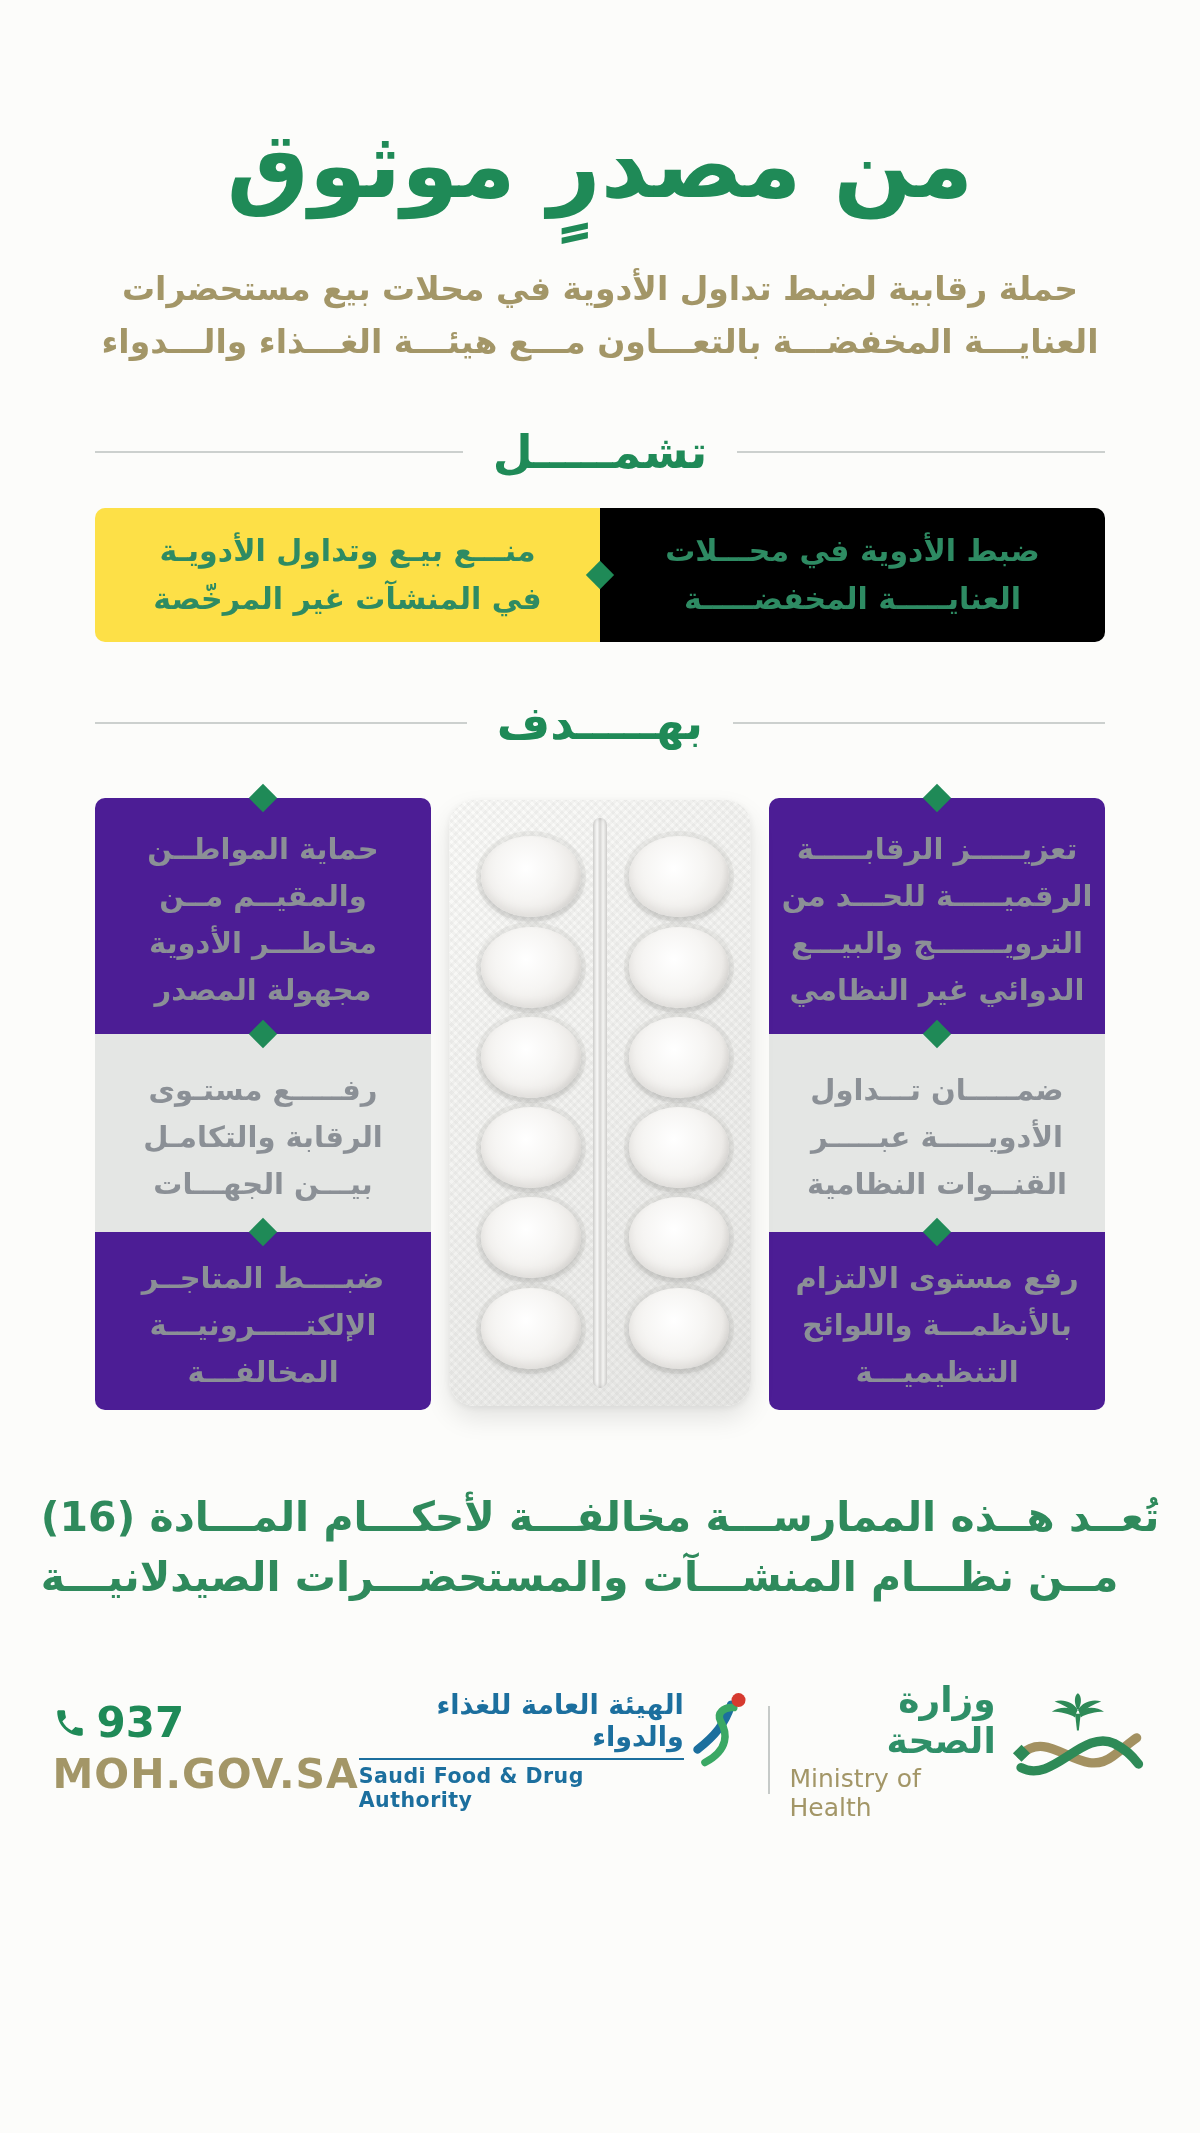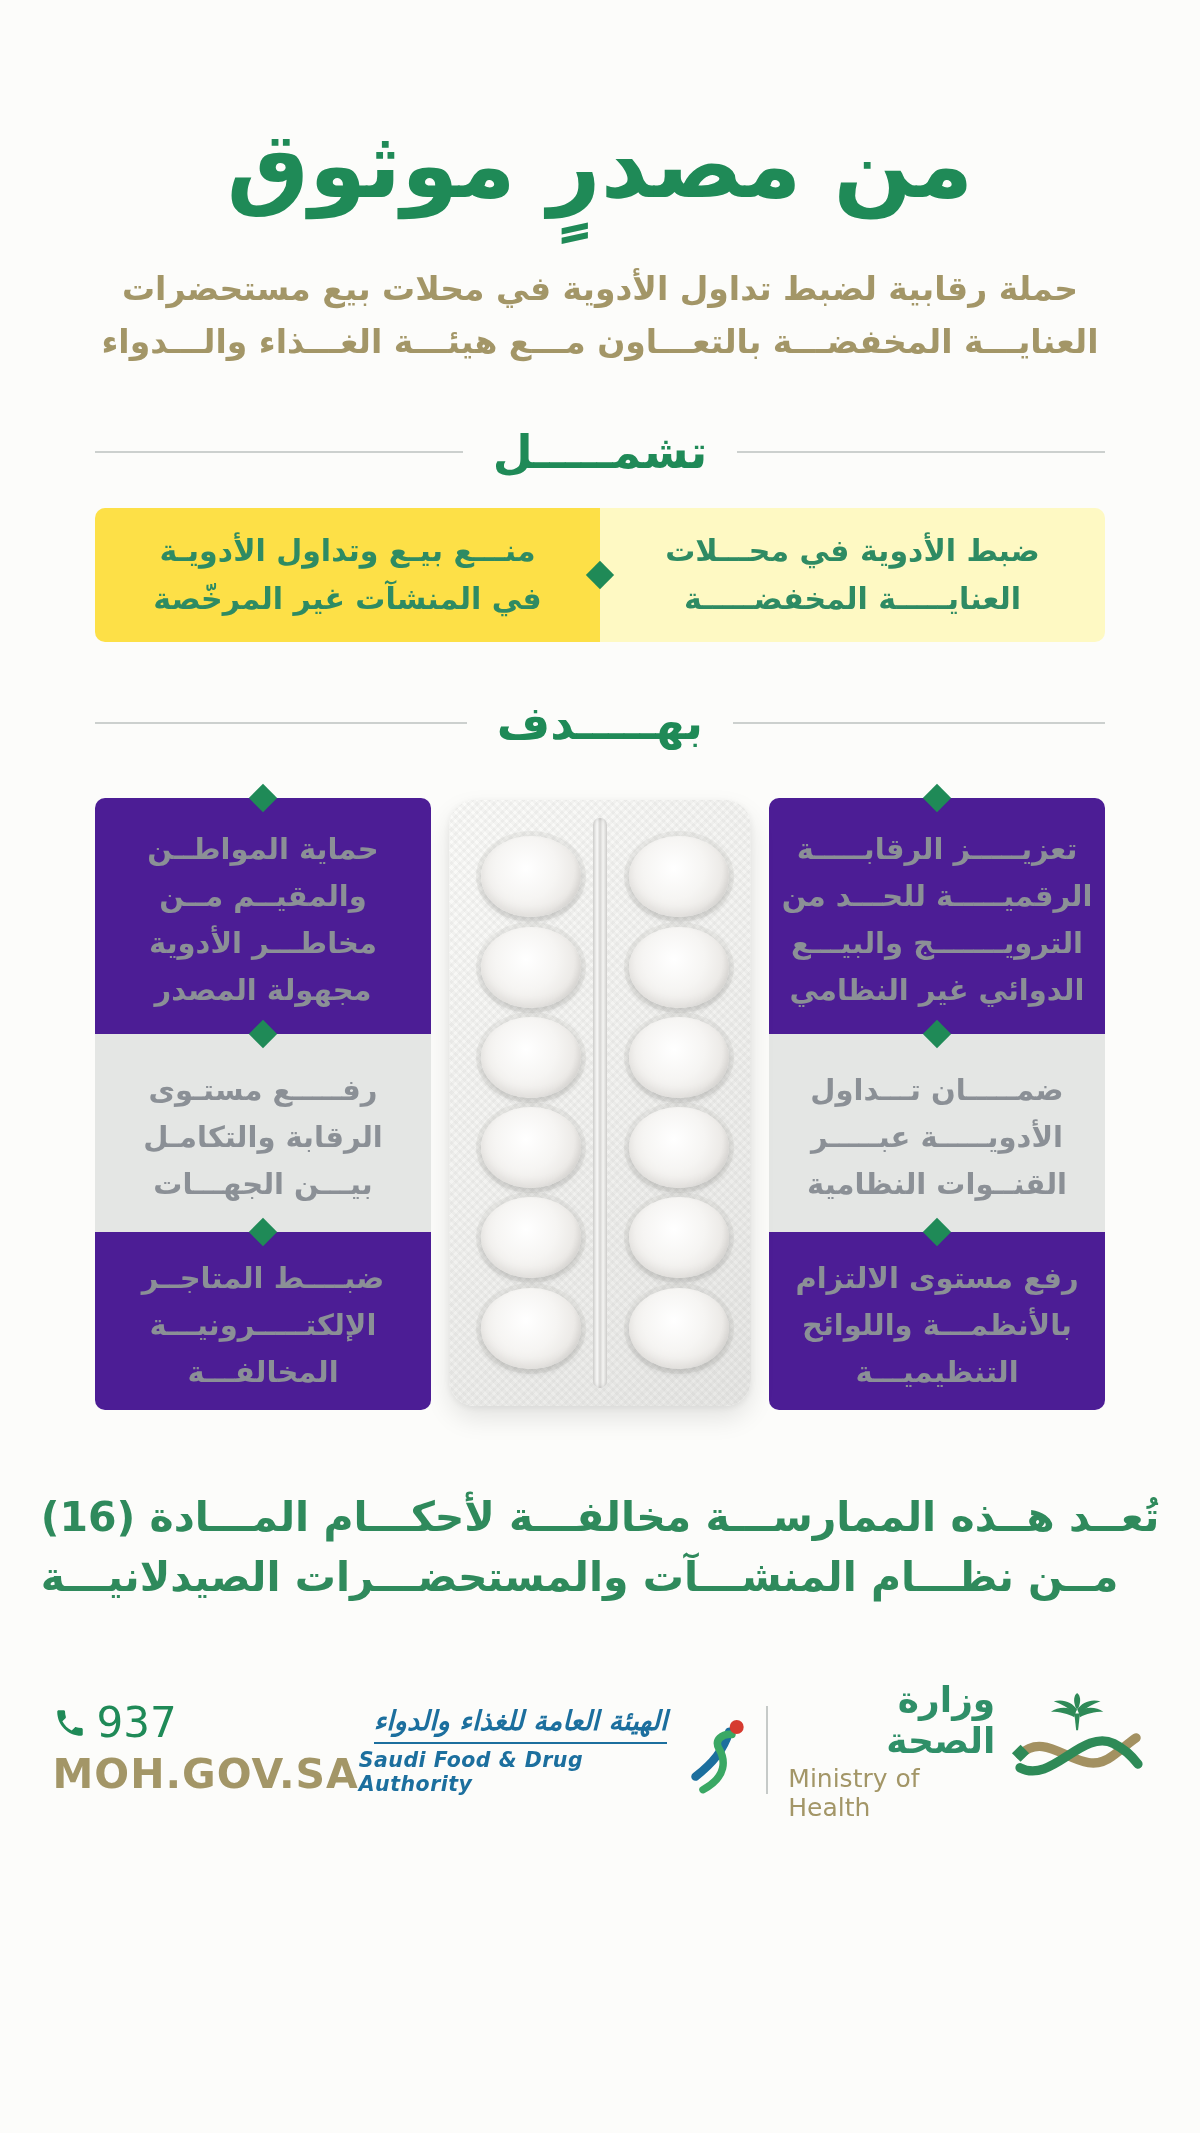--- a/index.html
+++ b/index.html
@@ -18,21 +18,21 @@
   .sec-head .word { color:#1f8a57; font-size:46px; font-weight:bold; line-height:1.1; }
   .head-includes { margin-top:58px; }
   .head-goals { margin-top:56px; }
 
   
   .inc-row { margin-top:30px; width:1010px; height:134px; display:flex; direction:rtl;
              position:relative; border-radius:10px; overflow:hidden; }
   .inc-box { flex:1; display:flex; align-items:center; justify-content:center;
              color:#2e8b63; font-size:30px; font-weight:bold; line-height:1.6;
              text-align:center; white-space:pre-line; }
-  .inc-box.light { background:#fef9c3; }
+  .inc-box.light { background:#000000; }
   .inc-box.dark  { background:#fde047; }
   .diamond { width:20px; height:20px; background:#1f8a57; transform:rotate(45deg); }
   .inc-diamond { position:absolute; left:50%; top:50%; margin:-10px 0 0 -10px; z-index:2; }
 
   
   .goals { margin-top:50px; width:1010px; display:grid; direction:rtl;
            grid-template-columns:336px 1fr 336px; column-gap:2px; }
   .gcol { display:flex; flex-direction:column; }
   .gbox { position:relative; display:flex; align-items:center; justify-content:center;
           color:#8b9096; font-size:29px; font-weight:bold; line-height:1.62;
@@ -63,24 +63,24 @@
                  box-shadow:inset 0 0 4px rgba(0,0,0,0.16); }
 
   
   .statement { margin-top:78px; color:#2f8a5c; font-size:41px; font-weight:bold;
                line-height:1.45; text-align:left; white-space:pre-line; direction:rtl; }
 
   
   .footer { margin-top:72px; width:1095px; display:flex; align-items:center; direction:ltr; }
   .contact { display:flex; flex-direction:column; align-items:flex-start; }
   .phone-row { display:flex; align-items:center; gap:10px; }
-  .phone-num { color:#1f8a57; font-size:42px; font-weight:normal; line-height:1; }
+  .phone-num { color:#1f8a57; font-size:42px; font-weight:bold; line-height:1; }
   .site { color:#a39667; font-size:41px; font-weight:bold; letter-spacing:1px; margin-top:6px; }
   .spacer { flex:1; }
-  .sfda { display:flex; align-items:flex-end; gap:6px;font-style:italic; }
+  .sfda { display:flex; align-items:flex-start; gap:6px; }
   .sfda-text { display:flex; flex-direction:column; align-items:center; }
   .sfda-ar { color:#1c6f9e; font-size:27px; font-weight:bold; direction:rtl;
              border-bottom:2px solid #1c6f9e; padding-bottom:4px; line-height:1.2; }
   .sfda-en { color:#1c6f9e; font-size:20.5px; font-weight:bold; margin-top:4px; letter-spacing:0.5px; }
   .vsep { width:2px; height:88px; background:#c6cac8; margin:0 20px; }
   .moh { display:flex; align-items:center; gap:12px; }
   .moh-text { display:flex; flex-direction:column; align-items:flex-start; }
   .moh-ar { color:#2f8f68; font-size:36px; font-weight:bold; line-height:1.15; direction:rtl; }
   .moh-en { color:#a39667; font-size:25px; margin-top:2px; }
 </style>

